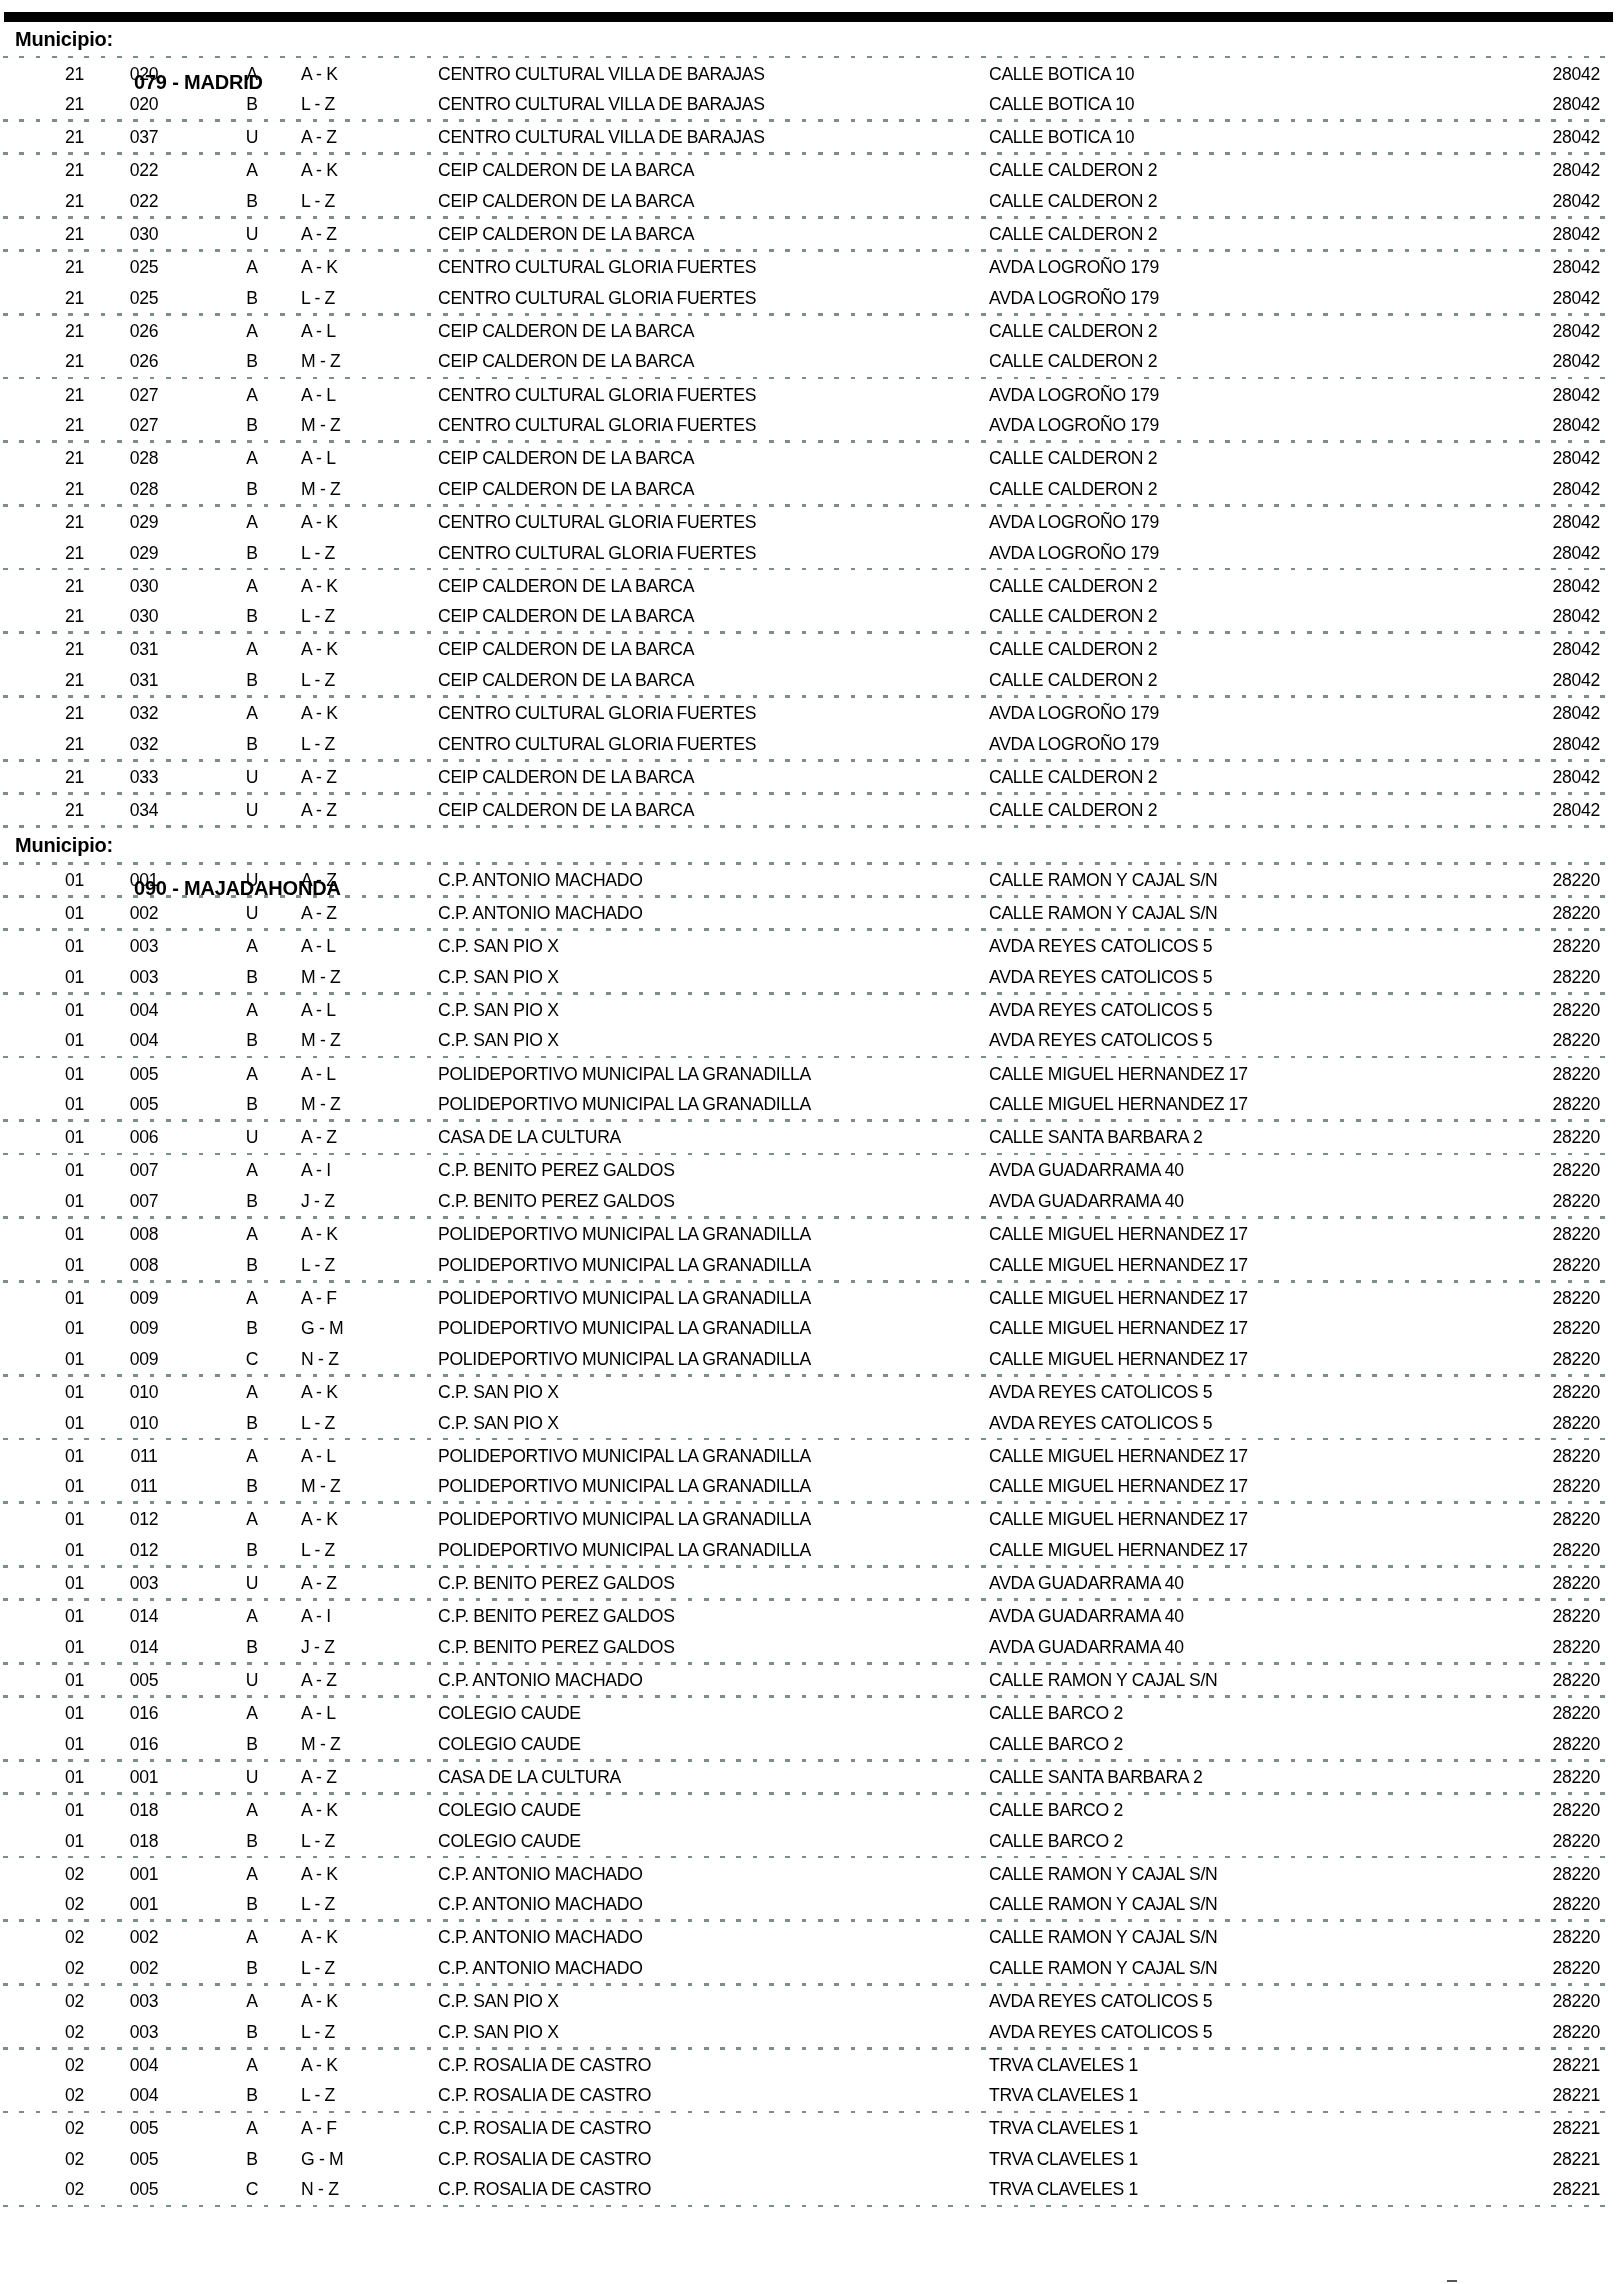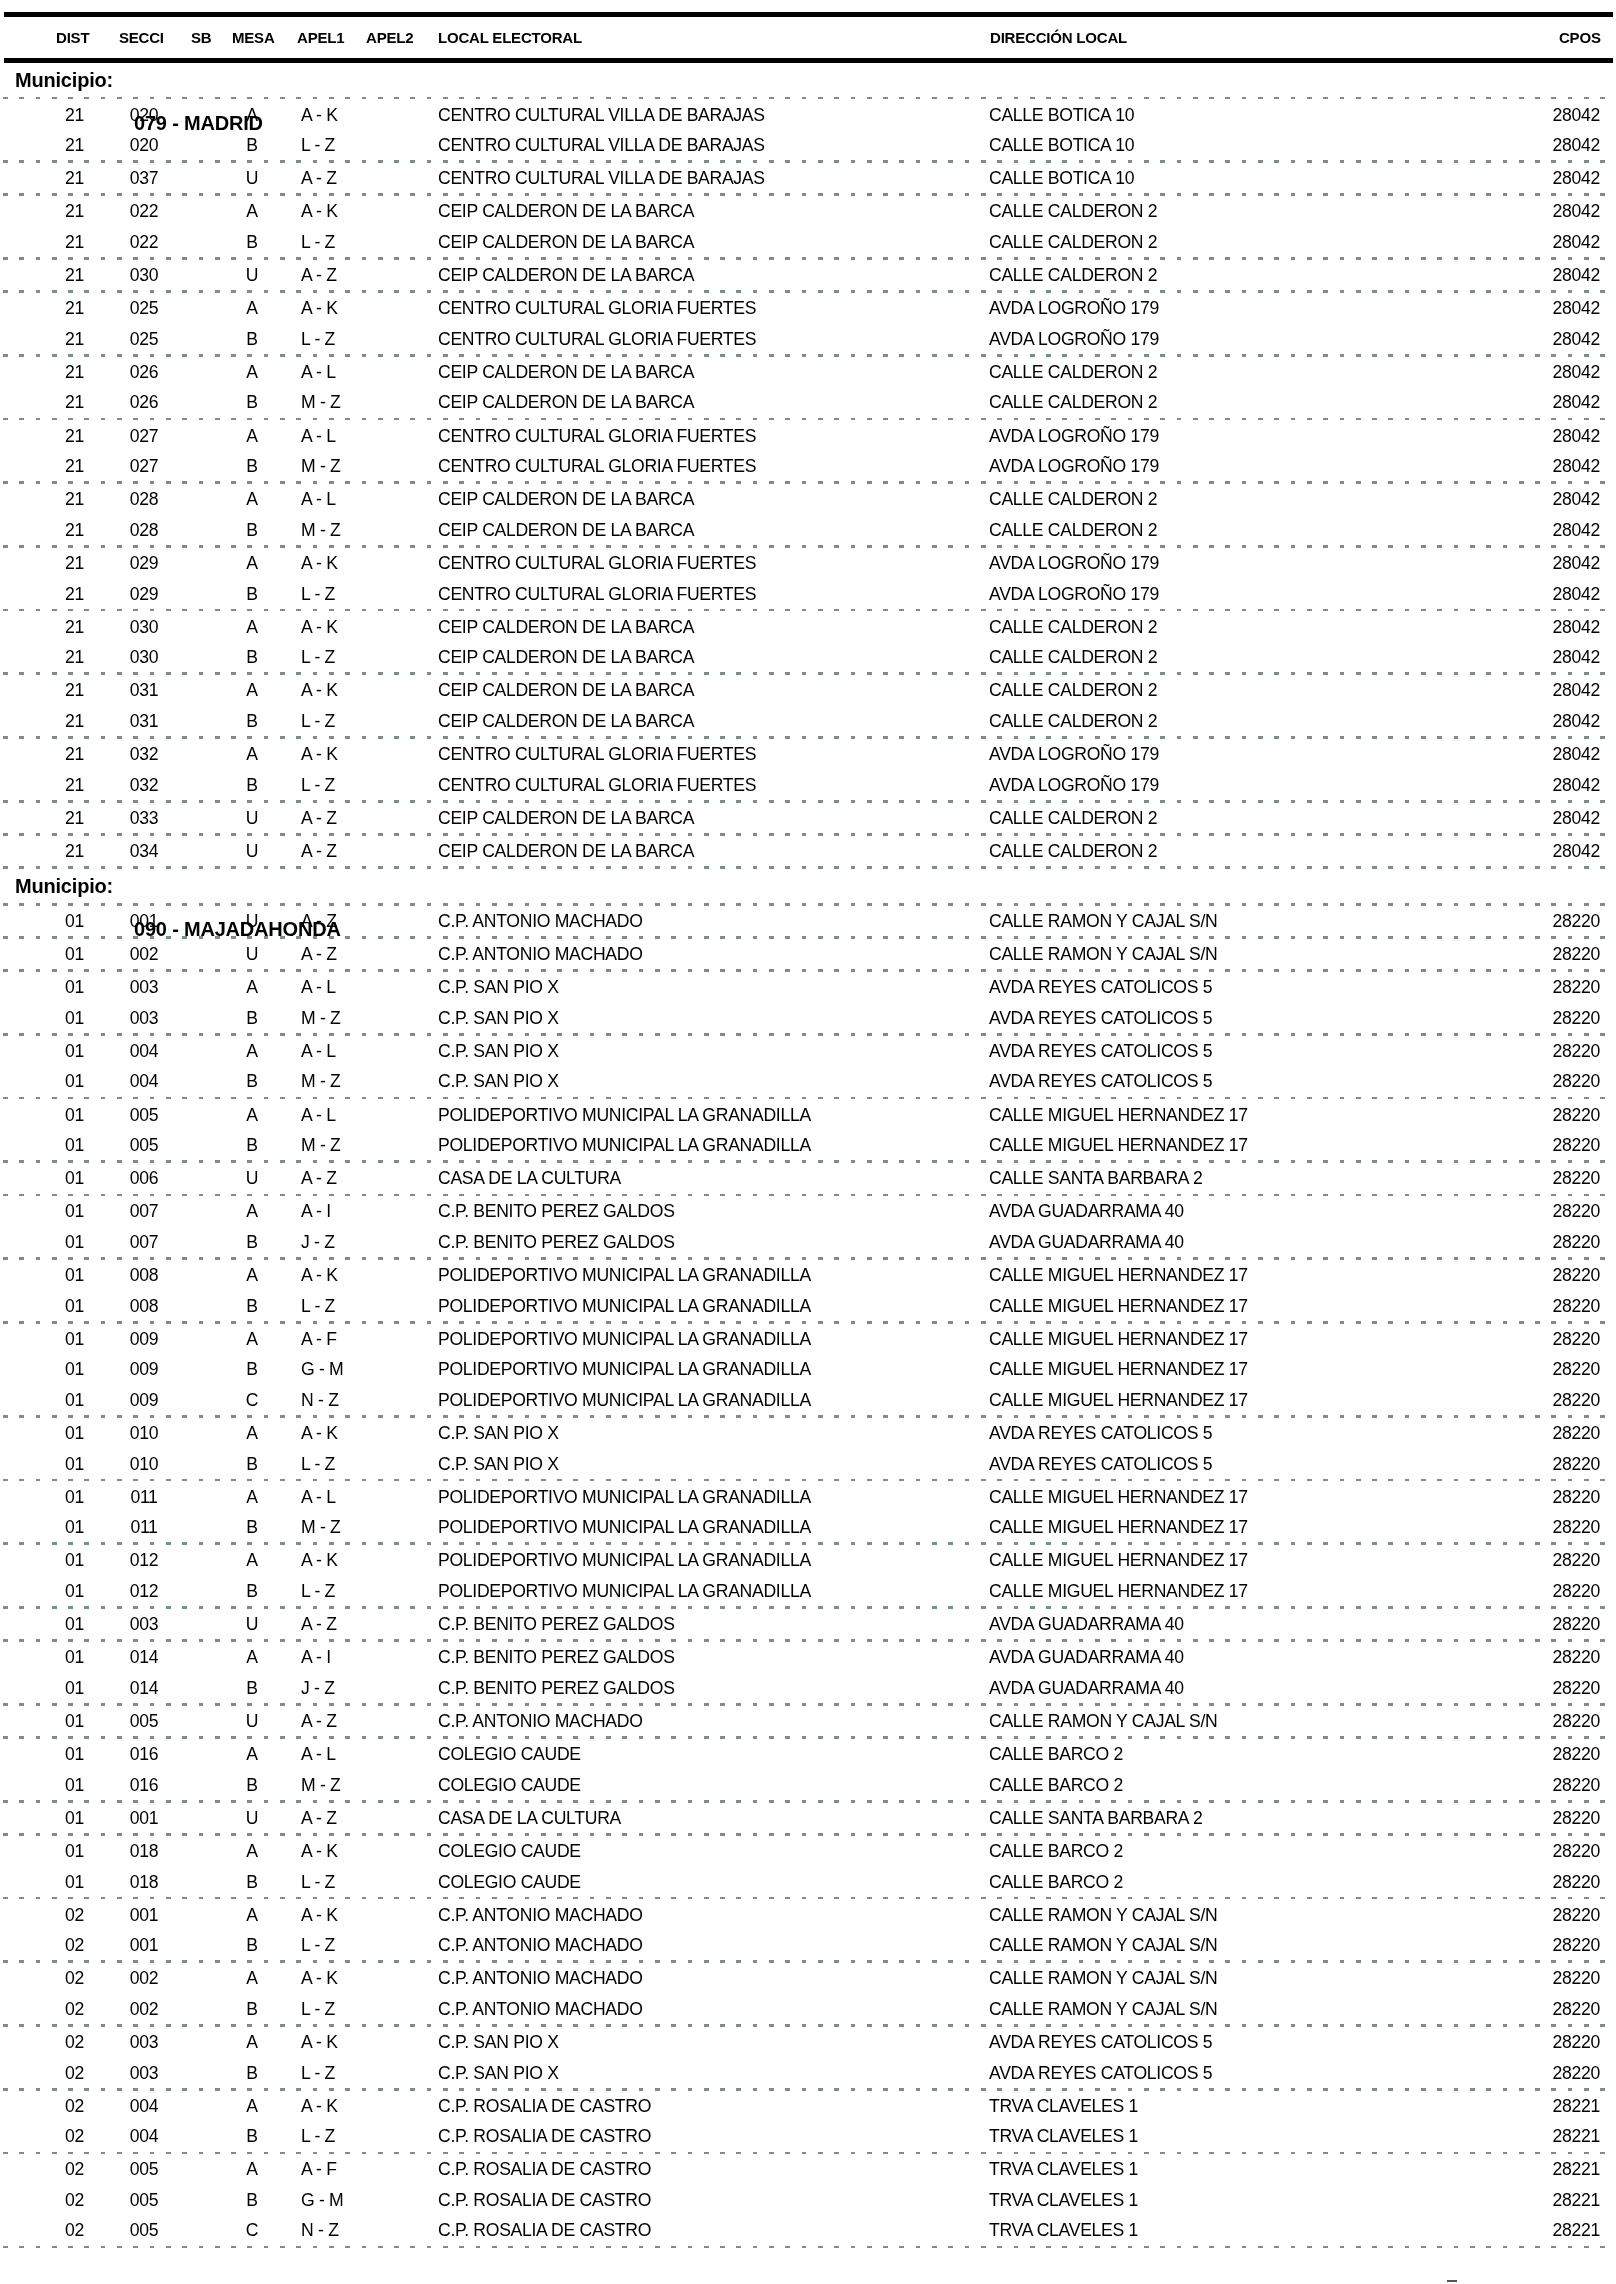--- a/index.html
+++ b/index.html
@@ -46,31 +46,20 @@
   .c-dir  {left:989px;}
   .c-cpos {left:1489px;width:111px;text-align:right;}
   .cutoff-mark{position:absolute;left:1447px;top:2280px;width:9.5px;height:2px;background:#555;}
 </style>
 </head>
 <body>
 
 <div class="page">
   <div class="rule top"></div>
 
-  <div class="header-row">
-    <span class="hlabel" style="left:56px">DIST</span>
-    <span class="hlabel" style="left:119px">SECCI</span>
-    <span class="hlabel" style="left:191px">SB</span>
-    <span class="hlabel" style="left:232px">MESA</span>
-    <span class="hlabel" style="left:297px">APEL1</span>
-    <span class="hlabel" style="left:366px">APEL2</span>
-    <span class="hlabel" style="left:438px">LOCAL ELECTORAL</span>
-    <span class="hlabel" style="left:990px">DIRECCIÓN LOCAL</span>
-    <span class="hlabel right" style="right:16.3px">CPOS</span>
-  </div>
 
   <div class="rule"></div>
 
   <div id="content">
       <div class="muni">
         <span class="muni-prefix">Municipio:</span>
         <span class="muni-name">079 - MADRID</span>
       </div>
       <div class="dotline"></div>
       <div class="group">

